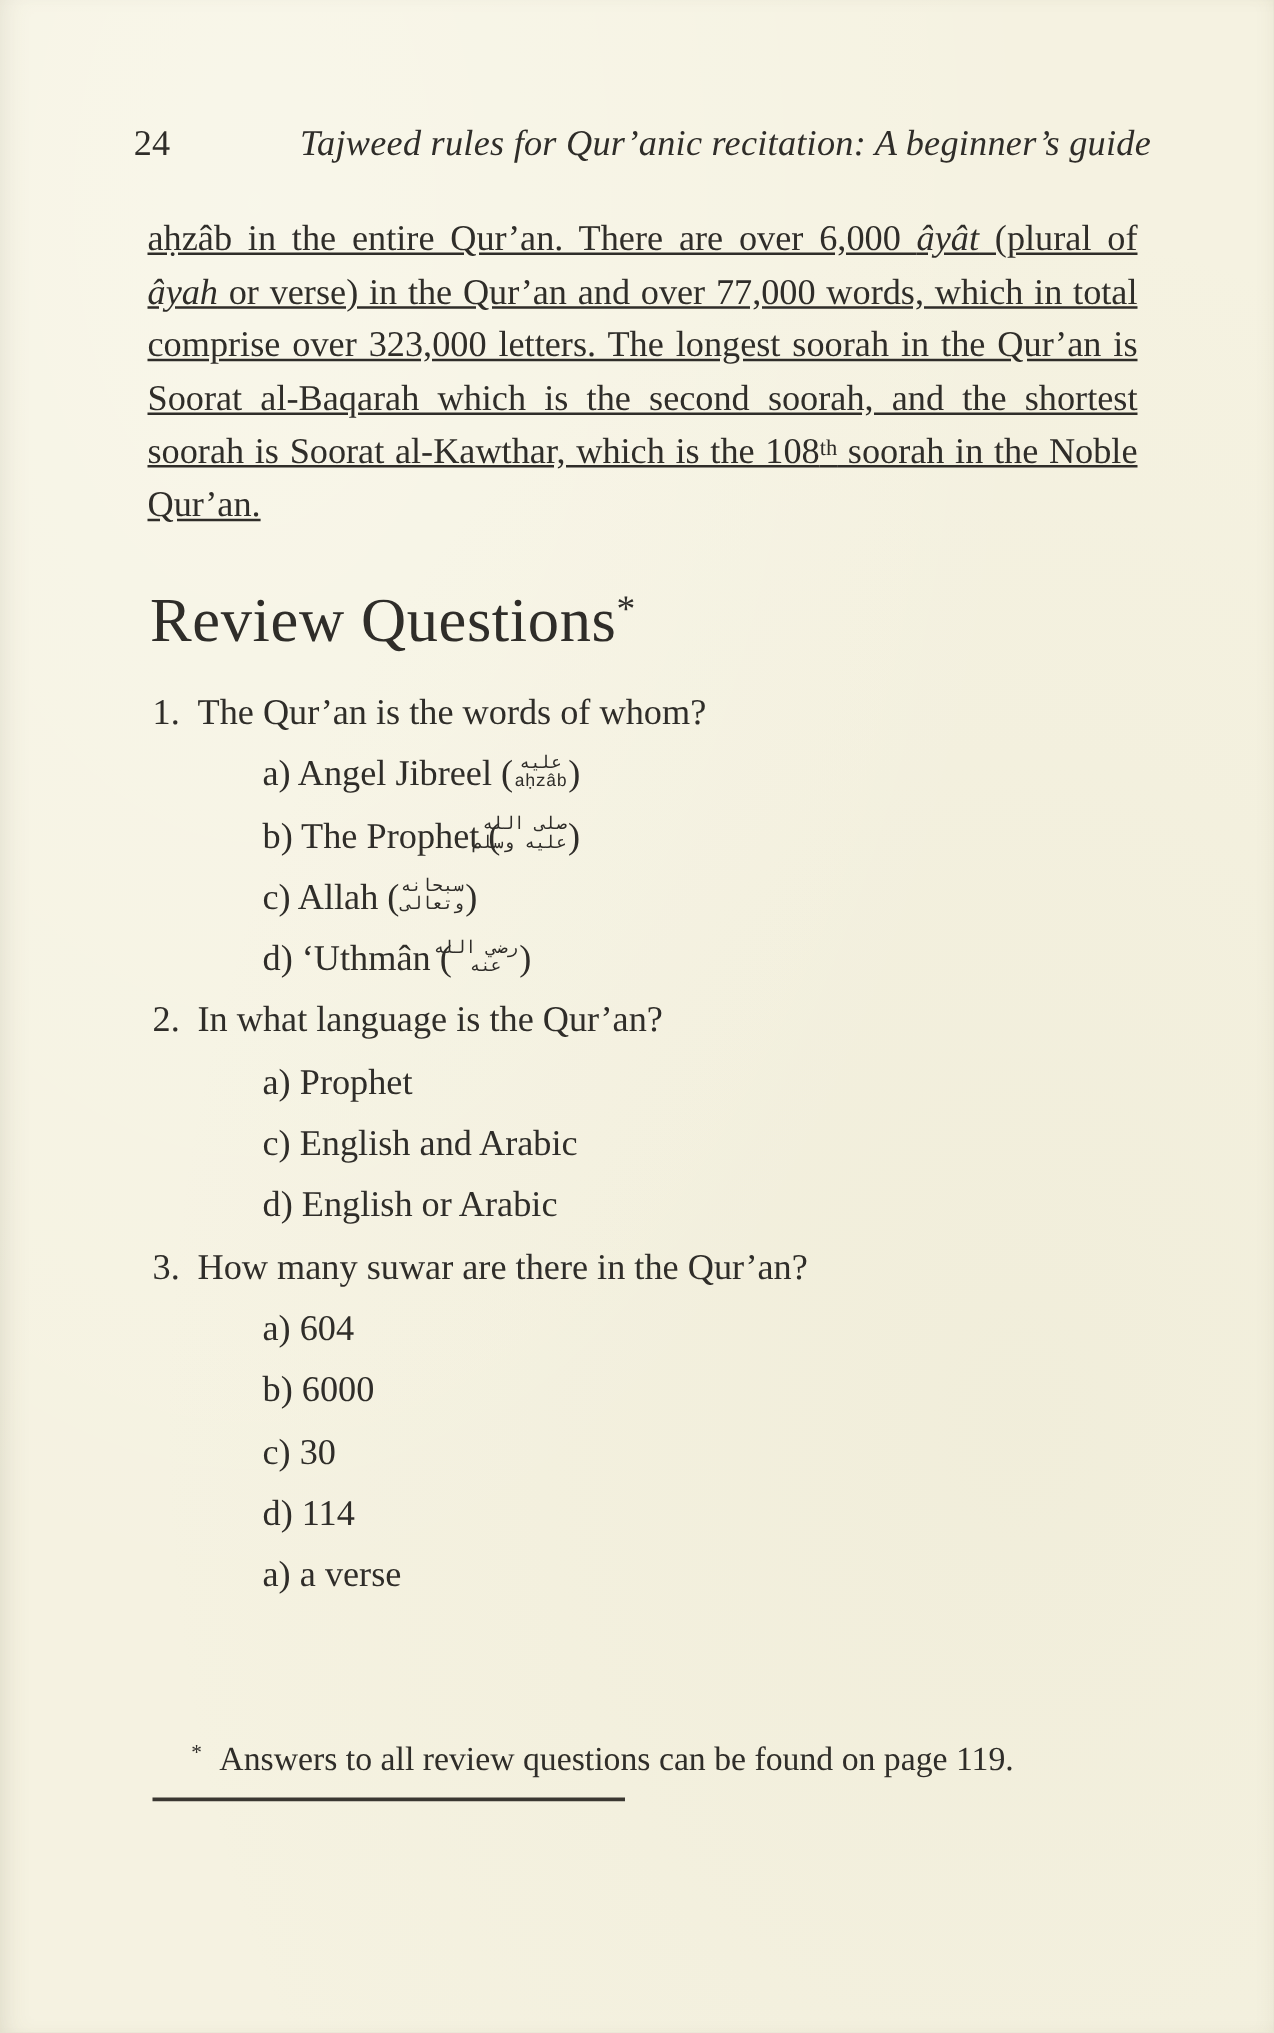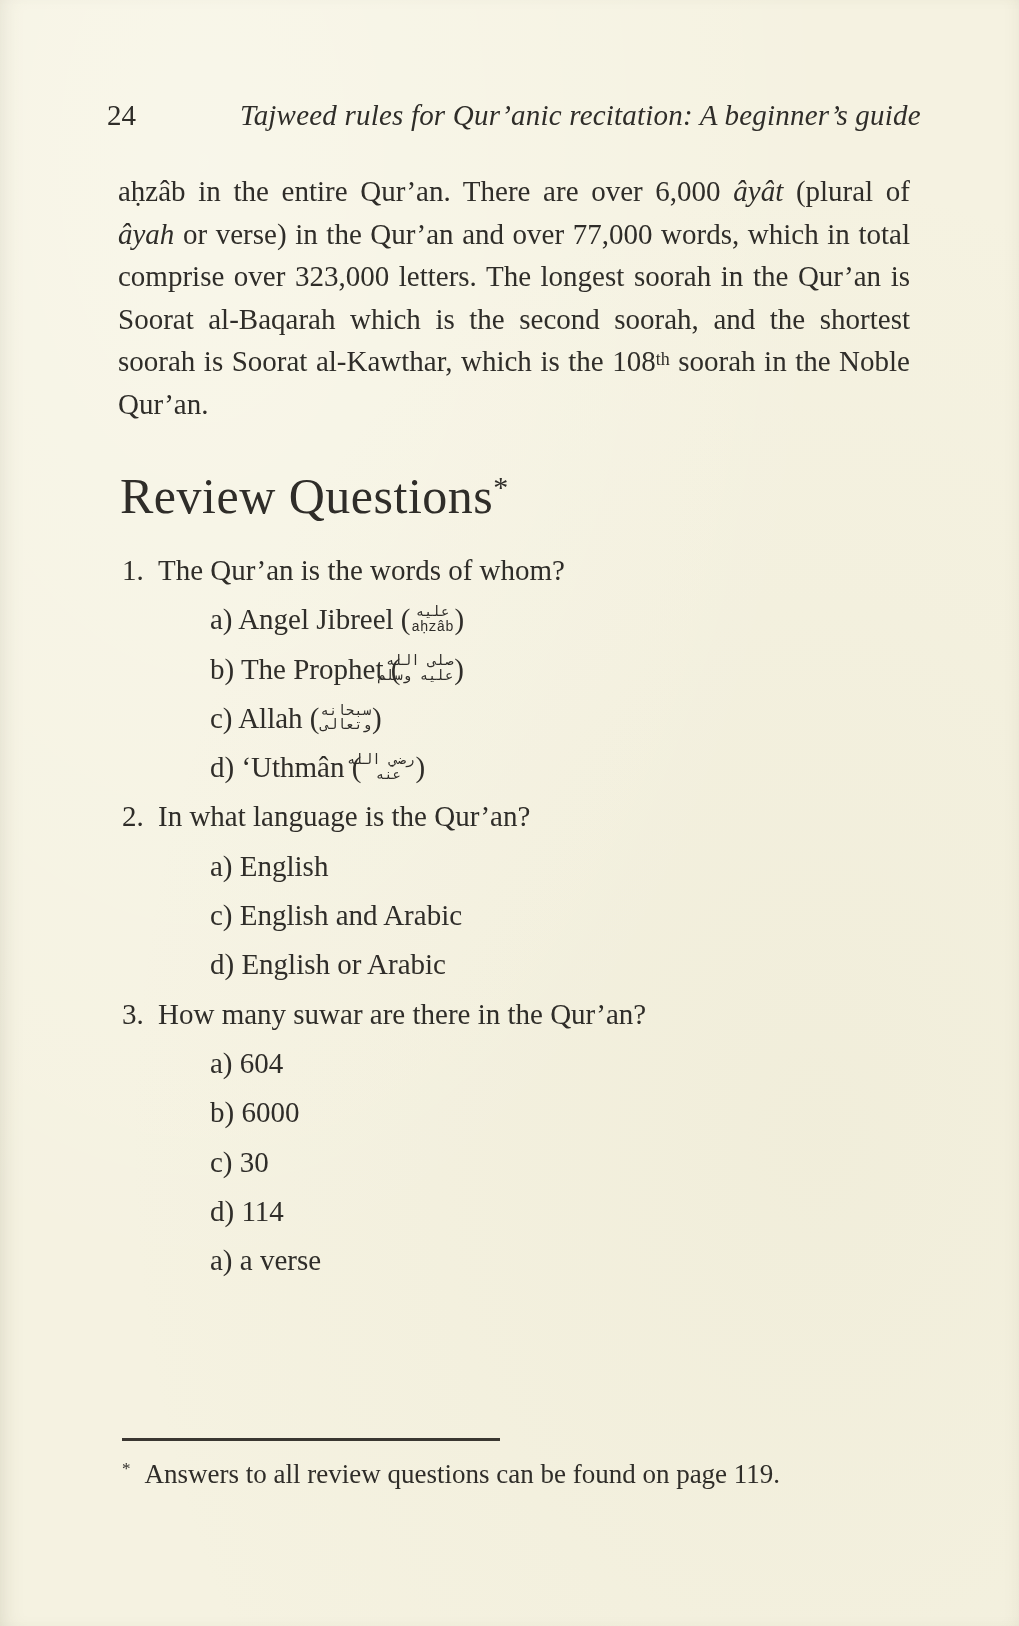--- a/index.html
+++ b/index.html
@@ -27,21 +27,21 @@
   }
   .running-header{
     position:absolute;top:96px;left:0;width:100%;
     font-size:29px;line-height:38px;
   }
   .page-number{position:absolute;left:107px;top:0;font-style:normal;}
   .running-title{position:absolute;left:240px;top:0;font-style:italic;letter-spacing:.2px;}
   #body-paragraph{
     position:absolute;left:118px;top:170px;width:792px;
     font-size:29px;line-height:42.5px;
-    text-align:justify;text-justify:inter-word;
+    text-align:justify;text-justify:inter-word;text-decoration:underline;
   }
   #body-paragraph .it{font-style:italic;}
   #body-paragraph sup{font-size:18px;line-height:0;vertical-align:6px;}
   .section-heading{
     position:absolute;left:120px;top:468px;
     font-size:50px;line-height:56px;font-weight:normal;
     letter-spacing:.5px;margin:0;
   }
   .section-heading sup{font-size:30px;vertical-align:16px;line-height:0;}
   #questions-list{
@@ -58,22 +58,22 @@
     font-size:14px;line-height:1.05;
     margin:0 1px;position:relative;top:-3px;
     max-width:52px;
   }
   .honorific .hline{display:block;}
   .footnote-rule{
     position:absolute;left:122px;top:1438px;width:378px;height:3px;
     background:var(--rule);
   }
   .footnote{
-    position:absolute;left:122px;top:1451px;width:720px;
-    font-size:27px;line-height:36px;
+    position:absolute;left:122px;top:1384px;width:720px;
+    font-size:27px;line-height:36px;text-align:center;
   }
   .footnote .fn-marker{font-size:17px;vertical-align:9px;margin-right:14px;}
 </style>
 </head>
 <body>
 
 <div id="page">
 
   <div class="running-header">
     <span class="page-number">24</span>
@@ -84,21 +84,21 @@
 
   <h1 class="section-heading"><span>Review Questions</span><sup>*</sup></h1>
 
   <div id="questions-list">
       <div class="q-row"><span class="q-num">1.</span><span>The Qur’an is the words of whom?</span></div>
       <div class="opt-row"><span>a) Angel Jibreel</span><span>&nbsp;(</span><span class="honorific"><span class="hline">عليه</span><span class="hline">aḥzâb</span></span><span>)</span></div>
       <div class="opt-row"><span>b) The Prophet</span><span>&nbsp;(</span><span class="honorific"><span class="hline">صلى الله</span><span class="hline">عليه وسلم</span></span><span>)</span></div>
       <div class="opt-row"><span>c) Allah</span><span>&nbsp;(</span><span class="honorific"><span class="hline">سبحانه</span><span class="hline">وتعالى</span></span><span>)</span></div>
       <div class="opt-row"><span>d) ‘Uthmân</span><span>&nbsp;(</span><span class="honorific"><span class="hline">رضي الله</span><span class="hline">عنه</span></span><span>)</span></div>
       <div class="q-row"><span class="q-num">2.</span><span>In what language is the Qur’an?</span></div>
-      <div class="opt-row"><span>a) English</span></div>
+      <div class="opt-row"><span>a) Prophet</span></div>
       <div class="opt-row"><span>c) English and Arabic</span></div>
       <div class="opt-row"><span>d) English or Arabic</span></div>
       <div class="q-row"><span class="q-num">3.</span><span>How many suwar are there in the Qur’an?</span></div>
       <div class="opt-row"><span>a) 604</span></div>
       <div class="opt-row"><span>b) 6000</span></div>
       <div class="opt-row"><span>c) 30</span></div>
       <div class="opt-row"><span>d) 114</span></div>
       <div class="opt-row"><span>a) a verse</span></div>
     </div>
 

